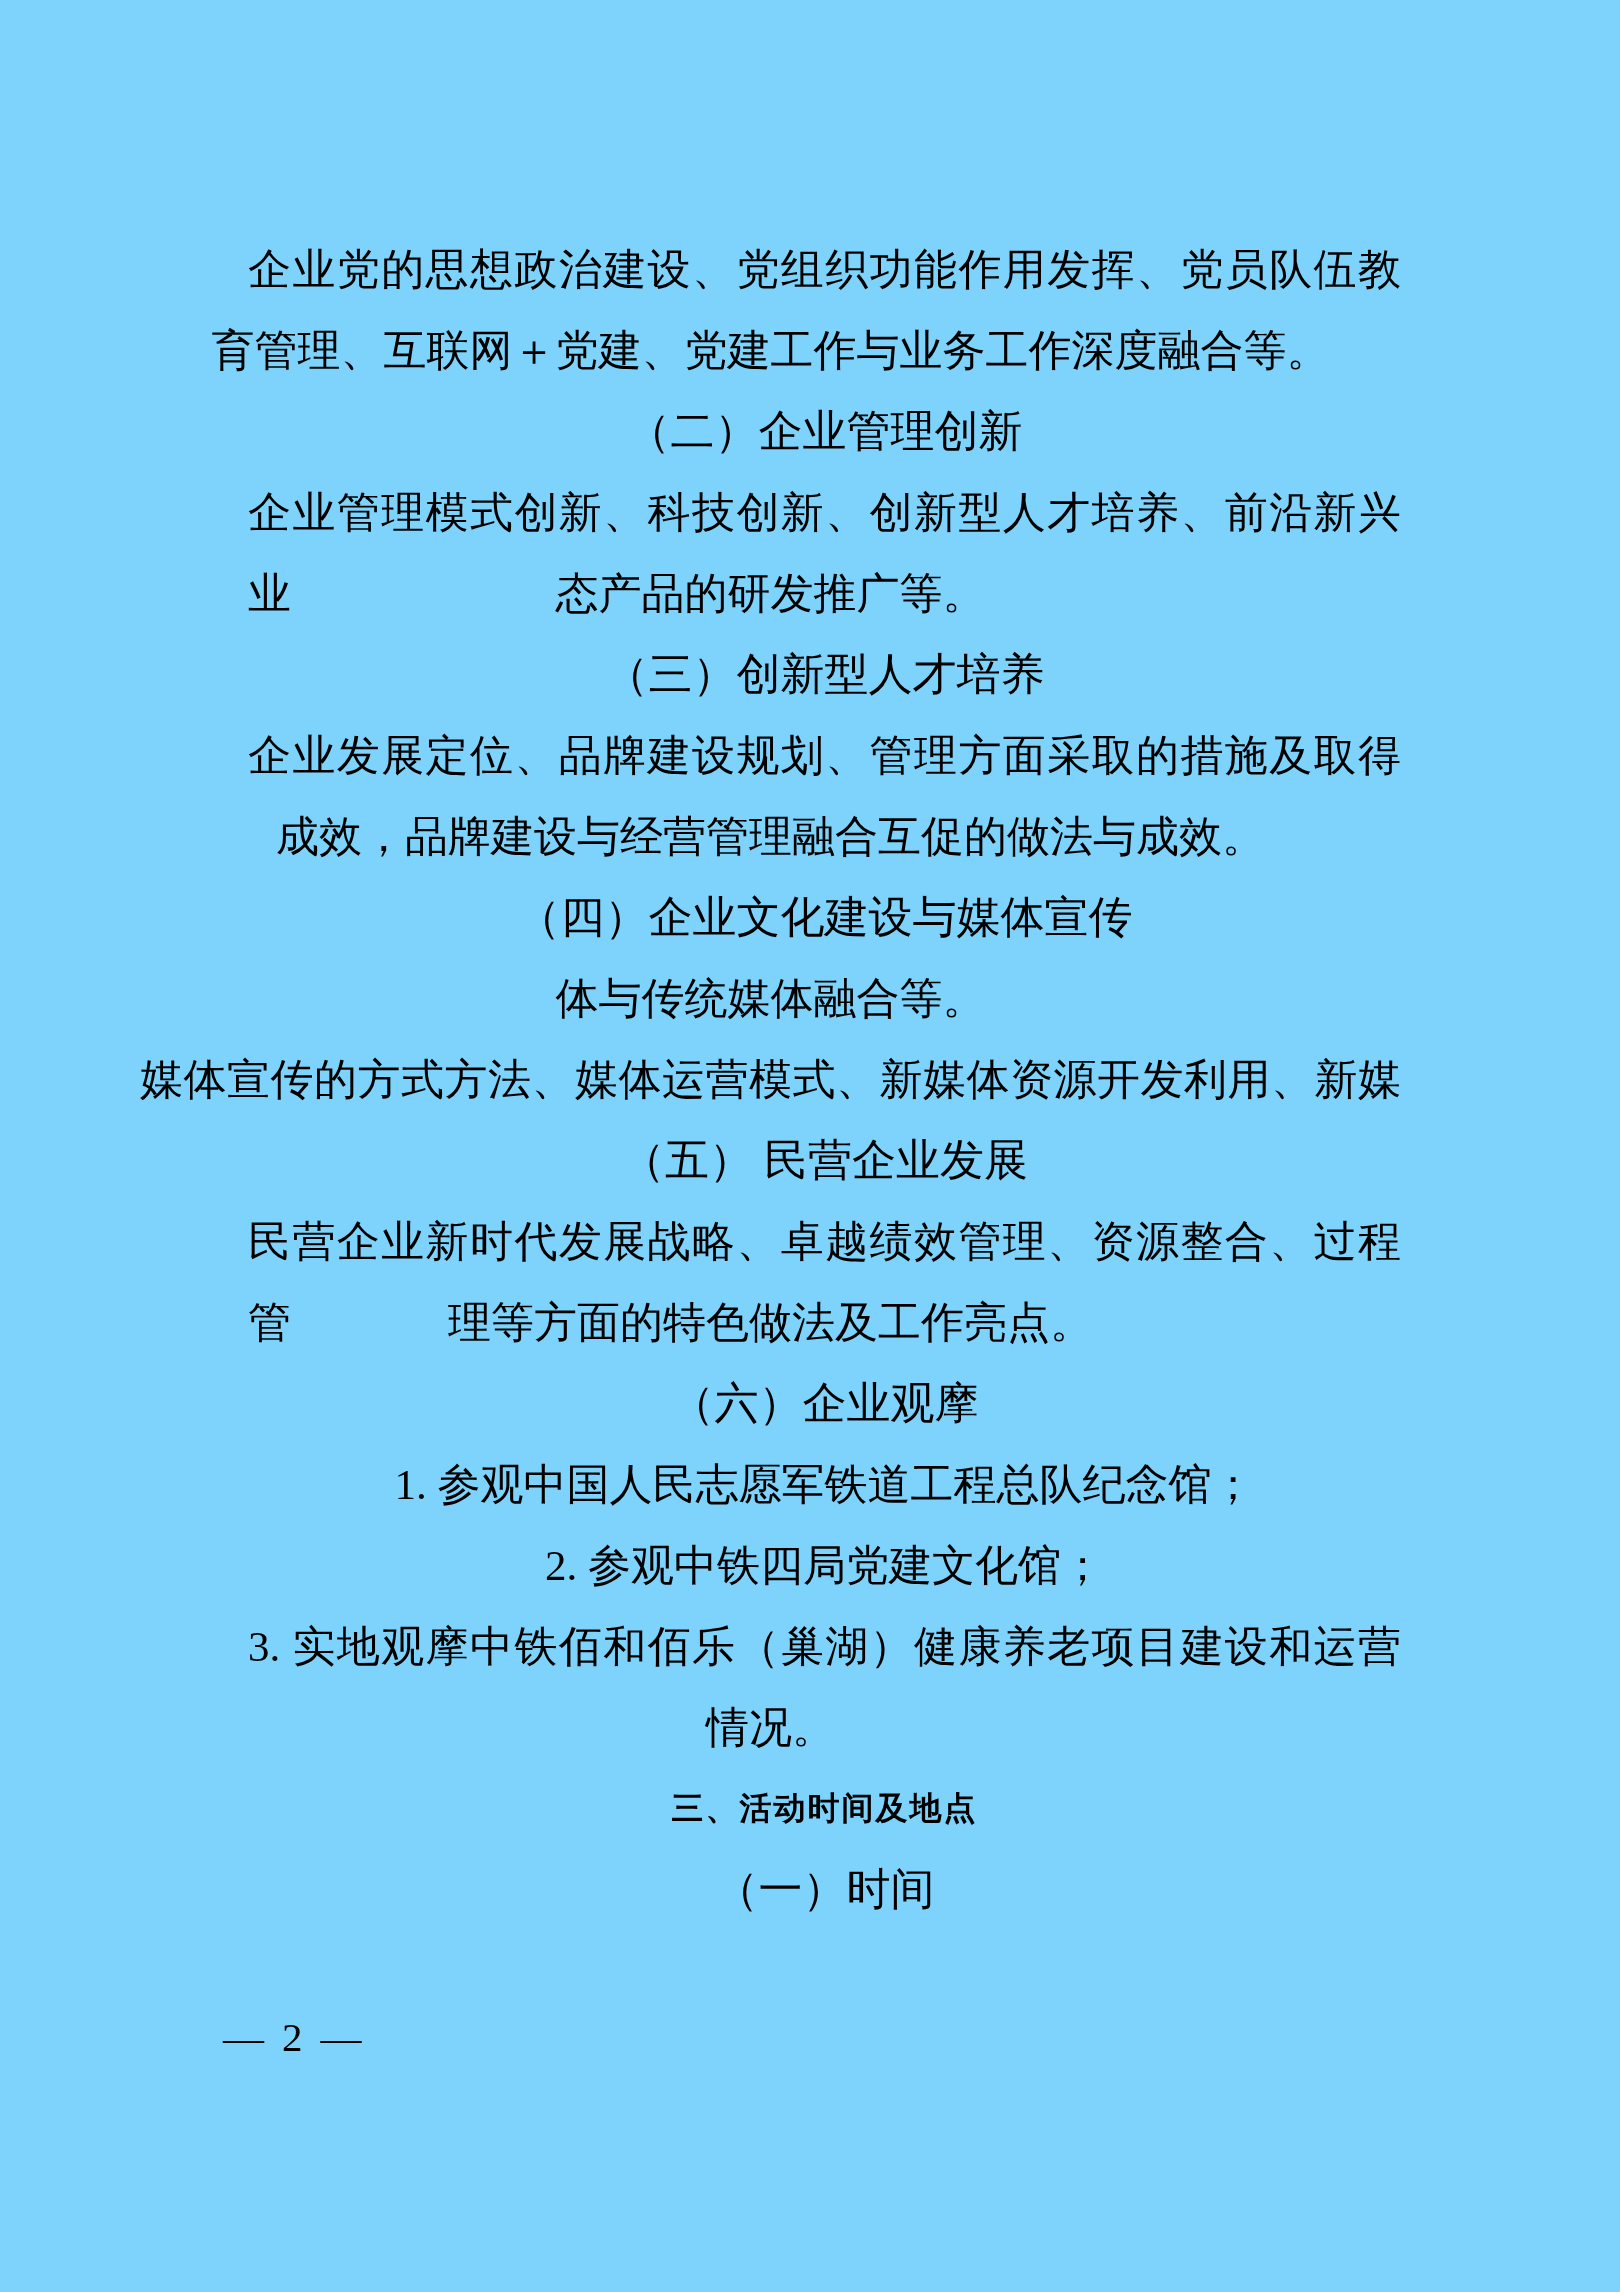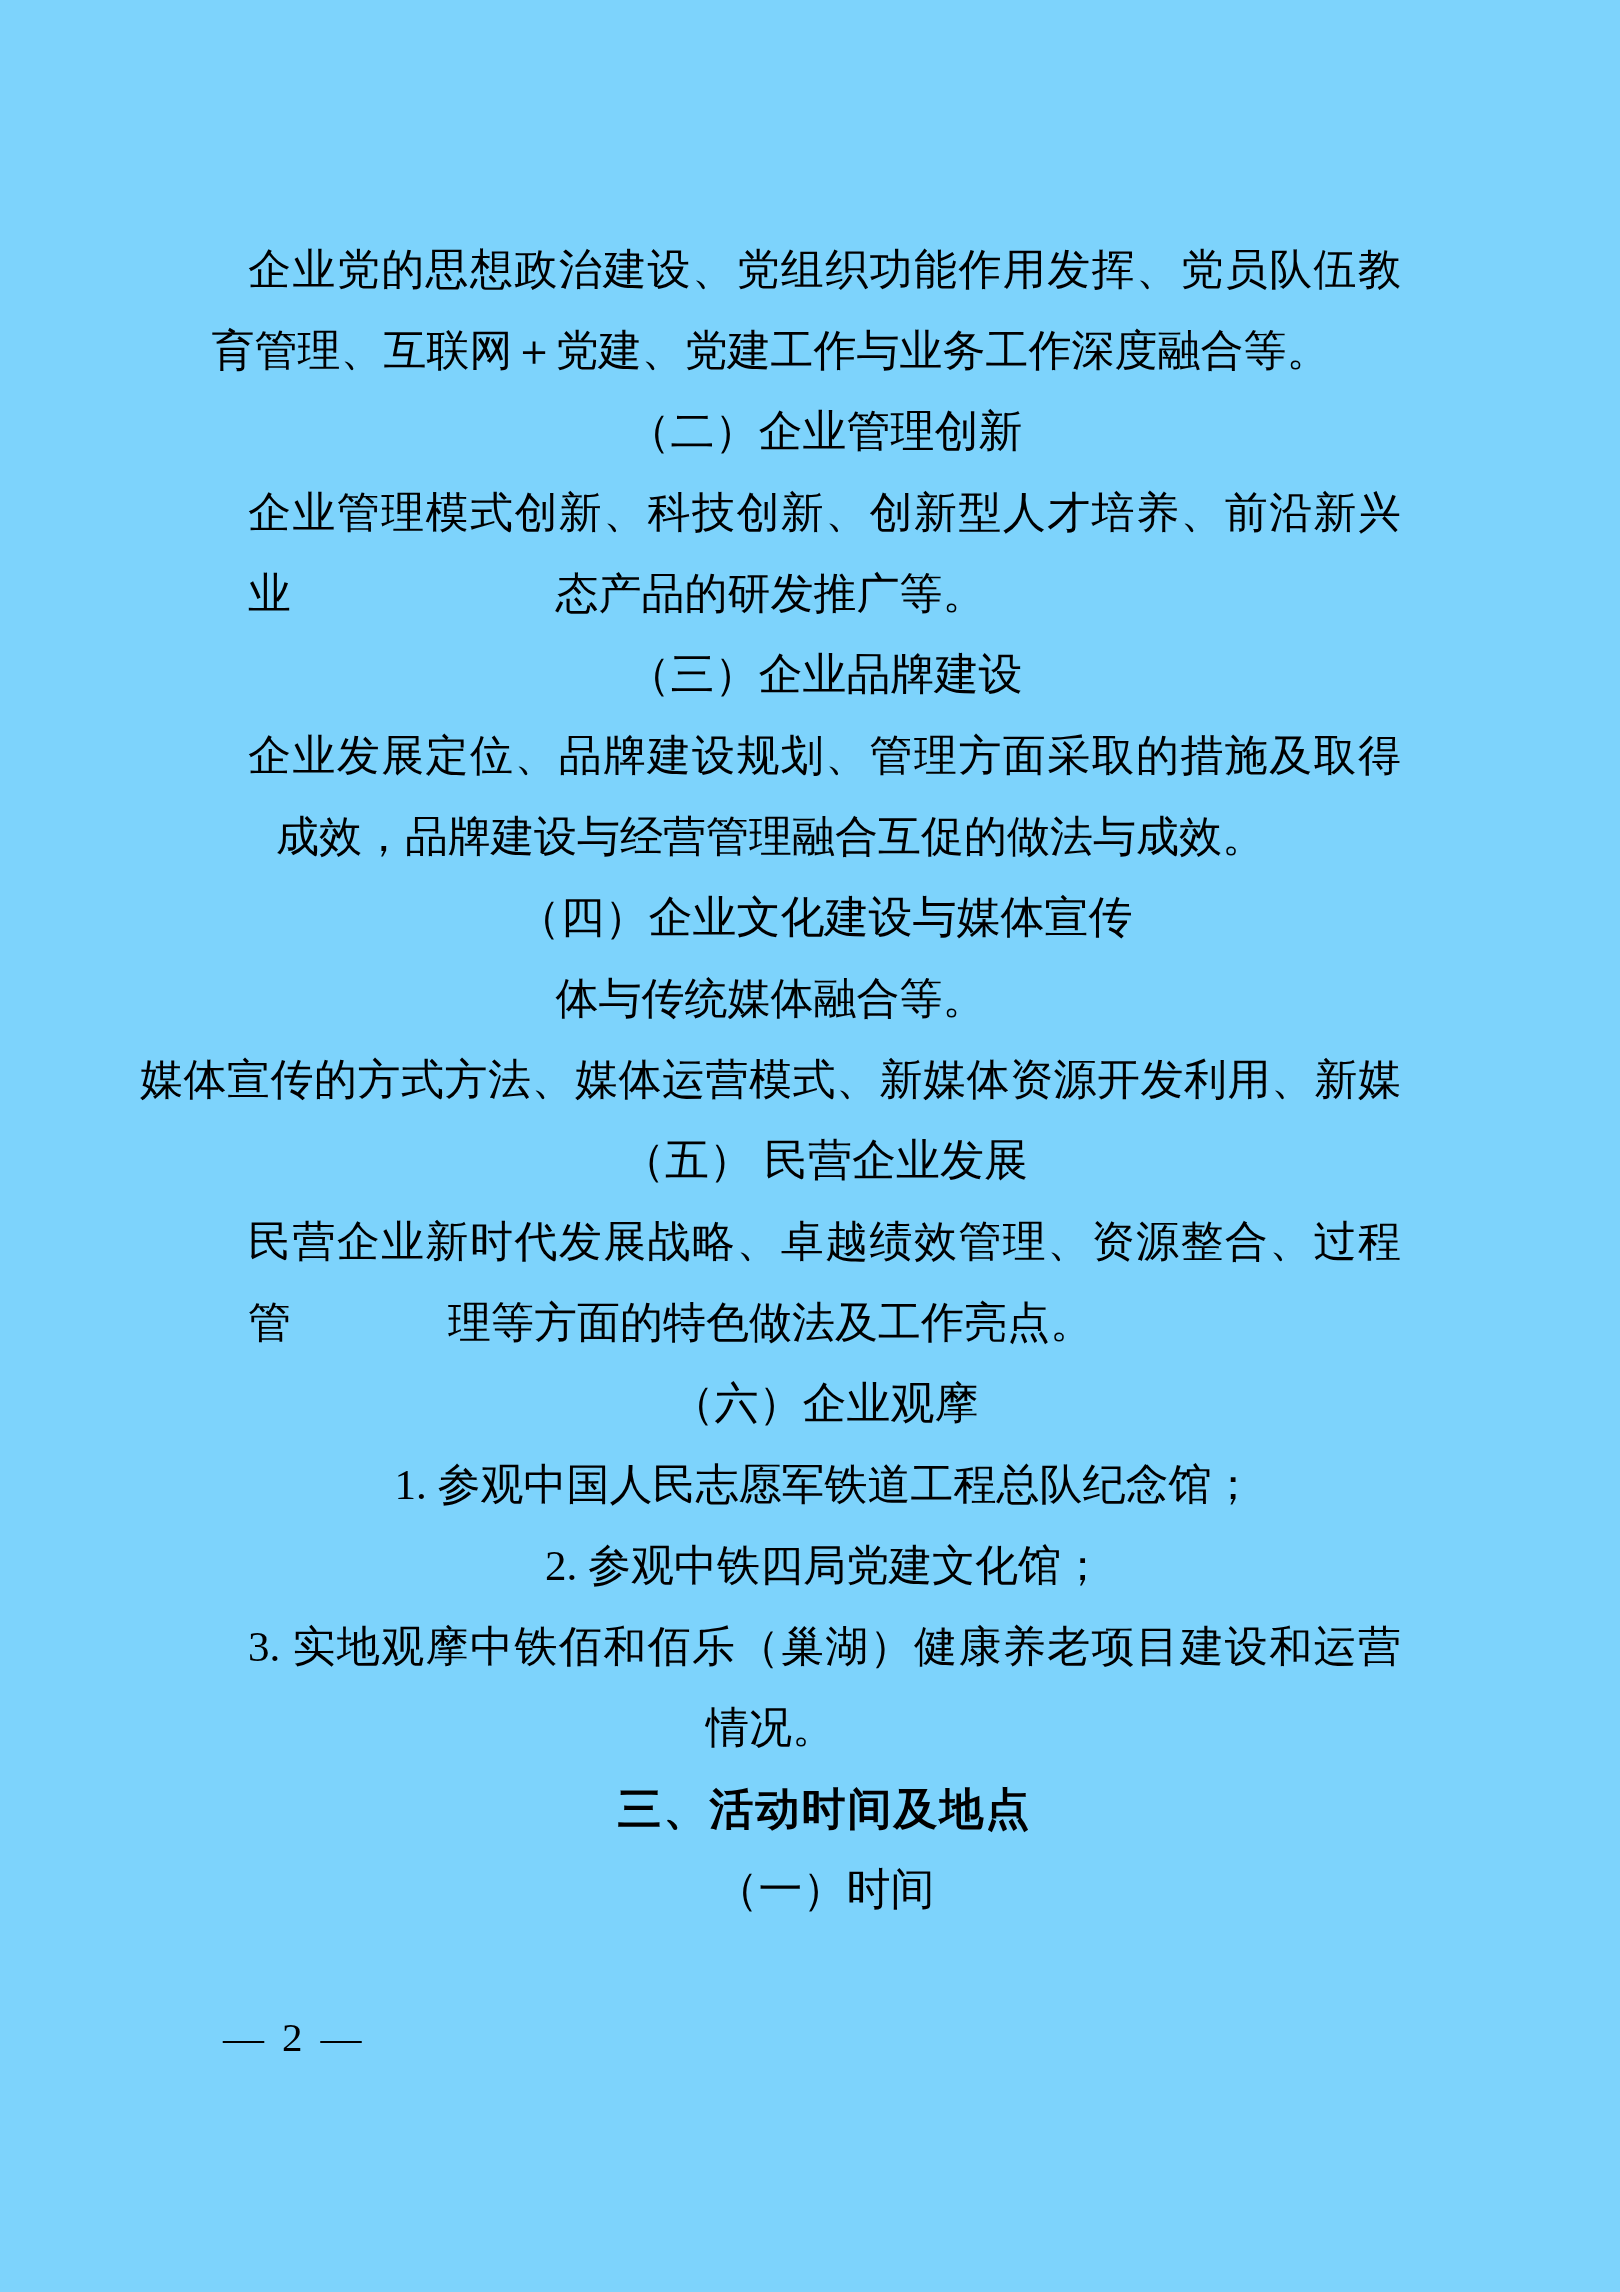--- a/index.html
+++ b/index.html
@@ -38,21 +38,21 @@
   .line.first {
     padding-left: 108px;
   }
   .line.heading {
     
     font-size: 44px;
   }
   .line.heading-bold {
     font-family: "Liberation Sans", "DejaVu Sans", sans-serif;
     font-weight: 700;
-    font-size: 44px;
+    font-size: 32px;
     letter-spacing: 2px;
   }
   .footer {
     position: absolute;
     left: 223px;
     top: 2017px;
     font-size: 41px;
     line-height: 1;
     letter-spacing: 3.9px;
     font-family: "Liberation Serif", "DejaVu Serif", serif;
@@ -62,21 +62,21 @@
 </head>
 <body>
 
 <div class="page">
   <div class="content" id="document-body">
       <div class="line first justify">企业党的思想政治建设、党组织功能作用发挥、党员队伍教</div>
       <div class="line">育管理、互联网＋党建、党建工作与业务工作深度融合等。</div>
       <div class="line heading first">（二）企业管理创新</div>
       <div class="line first justify">企业管理模式创新、科技创新、创新型人才培养、前沿新兴业</div>
       <div class="line">态产品的研发推广等。</div>
-      <div class="line heading first">（三）企业品牌建设</div>
+      <div class="line heading first">（三）创新型人才培养</div>
       <div class="line first justify">企业发展定位、品牌建设规划、管理方面采取的措施及取得</div>
       <div class="line">成效，品牌建设与经营管理融合互促的做法与成效。</div>
       <div class="line heading first">（四）企业文化建设与媒体宣传</div>
       <div class="line">体与传统媒体融合等。</div>
       <div class="line justify">媒体宣传的方式方法、媒体运营模式、新媒体资源开发利用、新媒</div>
       <div class="line heading first">（五） 民营企业发展</div>
       <div class="line first justify">民营企业新时代发展战略、卓越绩效管理、资源整合、过程管</div>
       <div class="line">理等方面的特色做法及工作亮点。</div>
       <div class="line heading first">（六）企业观摩</div>
       <div class="line first">1. 参观中国人民志愿军铁道工程总队纪念馆；</div>

